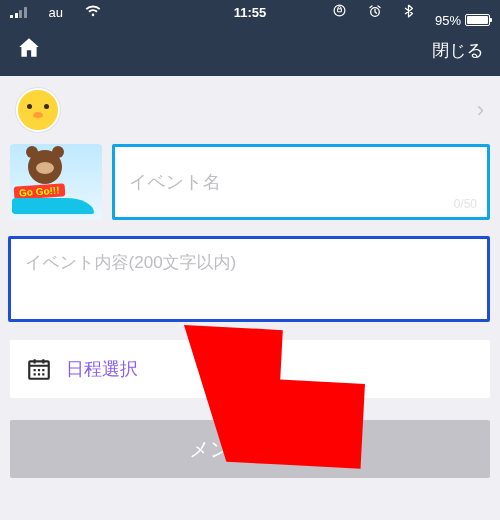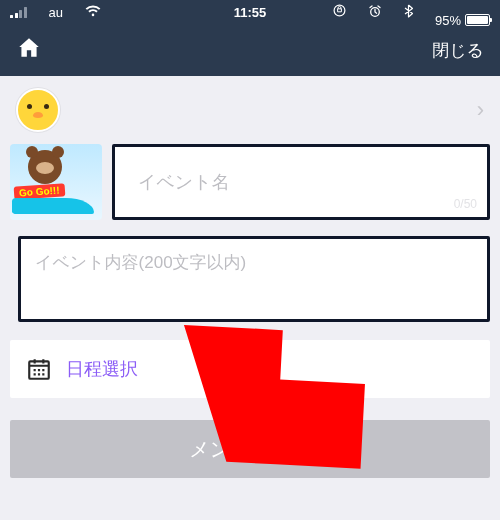--- a/index.html
+++ b/index.html
@@ -41,28 +41,28 @@
     width:92px; height:76px; border-radius:4px; background:linear-gradient(180deg,#bfe9ff 0%,#e9f7ff 100%);
     position:relative; flex:none;
   }
   .event-thumb .bear{position:absolute;left:18px;top:6px;width:34px;height:34px;background:#7a4a28;border-radius:50%;}
   .event-thumb .bear::before,.event-thumb .bear::after{content:"";position:absolute;width:12px;height:12px;background:#7a4a28;border-radius:50%;top:-4px;}
   .event-thumb .bear::before{left:-2px}.event-thumb .bear::after{right:-2px}
   .event-thumb .face{position:absolute;left:26px;top:18px;width:18px;height:12px;background:#d9b28a;border-radius:50%;}
   .event-thumb .banner{position:absolute;left:4px;bottom:22px;background:#ff3a2f;color:#fff900;font-size:10px;font-weight:700;padding:1px 5px;border-radius:3px;transform:rotate(-4deg);}
   .event-thumb .board{position:absolute;left:2px;bottom:6px;width:82px;height:16px;background:#16c3e8;border-radius:8px 60px 4px 10px/8px 30px 4px 6px;}
   .event-name-box {
-    flex:1; background:#fff; border:3px solid #0f172a; border-radius:2px;
-    display:flex; padding:0 23px; position:relative;
+    flex:1; background:#fff; border:3px solid #0ea5e9; border-radius:2px;
+    display:flex; padding:0 14px; position:relative;
   }
   .event-name-box input { border:none; outline:none; width:100%; font-size:18px; color:#333; background:transparent; }
   .event-name-box input::placeholder { color:#bdbdc2; }
   .char-count { position:absolute; right:10px; bottom:6px; font-size:12px; color:#e3e3e6; }
   .desc-box {
-    margin:6px 10px 0 18px; background:#fff; border:3px solid #0f172a; border-radius:2px;
+    margin:6px 10px 0 8px; background:#fff; border:3px solid #1d4ed8; border-radius:2px;
     height:86px; padding:12px 14px;
   }
   .desc-box textarea { border:none; outline:none; resize:none; width:100%; height:100%; font-size:17px; color:#333; font-family:inherit; background:transparent;}
   .desc-box textarea::placeholder { color:#bdbdc2; }
   .date-row {
     margin:18px 10px 0 10px; background:#fff; height:58px; display:flex; align-items:center;
     padding:0 16px; gap:14px; font-size:18px; color:#8b5cf6; border-radius:2px;
   }
   .cal-svg { width:26px; height:26px; fill:none; stroke:#2a2a2a; stroke-width:2; }
   .invite-btn {

